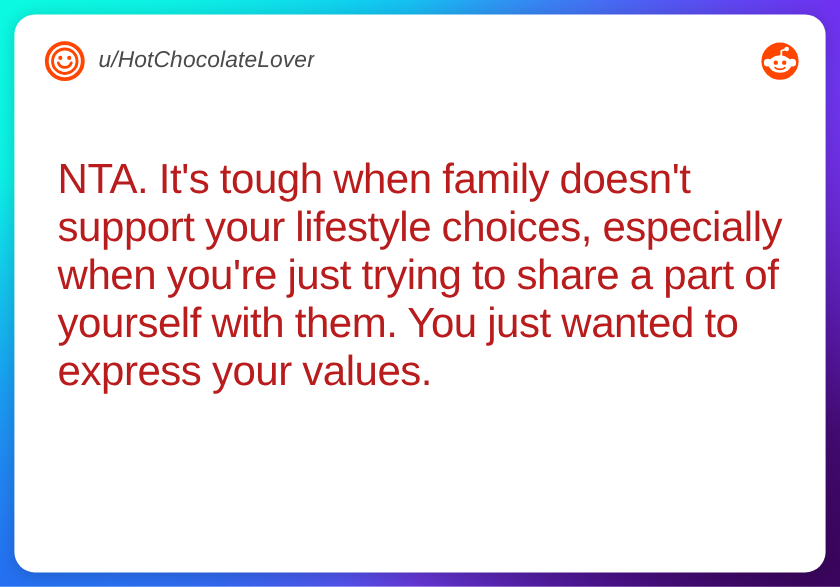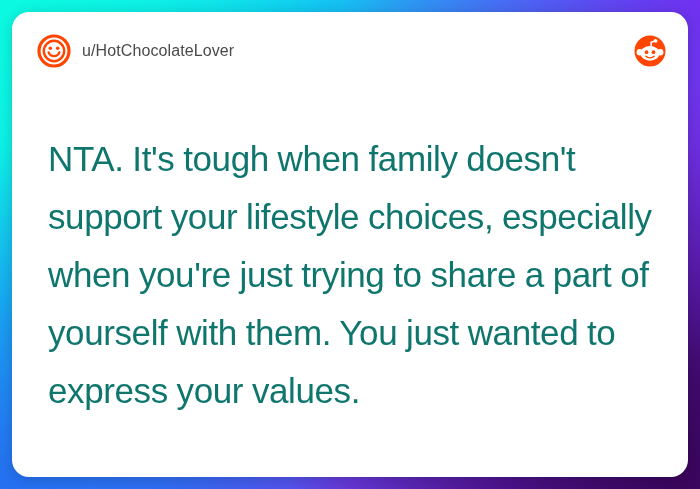--- a/index.html
+++ b/index.html
@@ -78,26 +78,27 @@
   }
 
   .avatar {
     width: 34px;
     height: 34px;
     flex: 0 0 34px;
     display: block;
   }
 
   .author-name {
-    font-size: 16px;
+    font-size: 19px;
     color: #4a4a4a;
     letter-spacing: 0.1px;
     white-space: nowrap;
     overflow: hidden;
     text-overflow: ellipsis;
+    font-style: italic;
   }
 
   .brand-logo {
     width: 32px;
     height: 32px;
     flex: 0 0 32px;
     display: block;
   }
 
   
@@ -107,22 +108,22 @@
     right: 0;
     top: 118px;
     bottom: 0;
     padding: 0 22px 0 36px;
     box-sizing: border-box;
   }
 
   .comment-text {
     margin: 0;
     font-size: 35px;
-    line-height: 58px;
-    color: #0f766e;
+    line-height: 40px;
+    color: #b91c1c;
     letter-spacing: -0.4px;
     font-weight: 400;
     word-spacing: -0.5px;
   }
 </style>
 </head>
 <body>
 
 <div id="stage">
 

